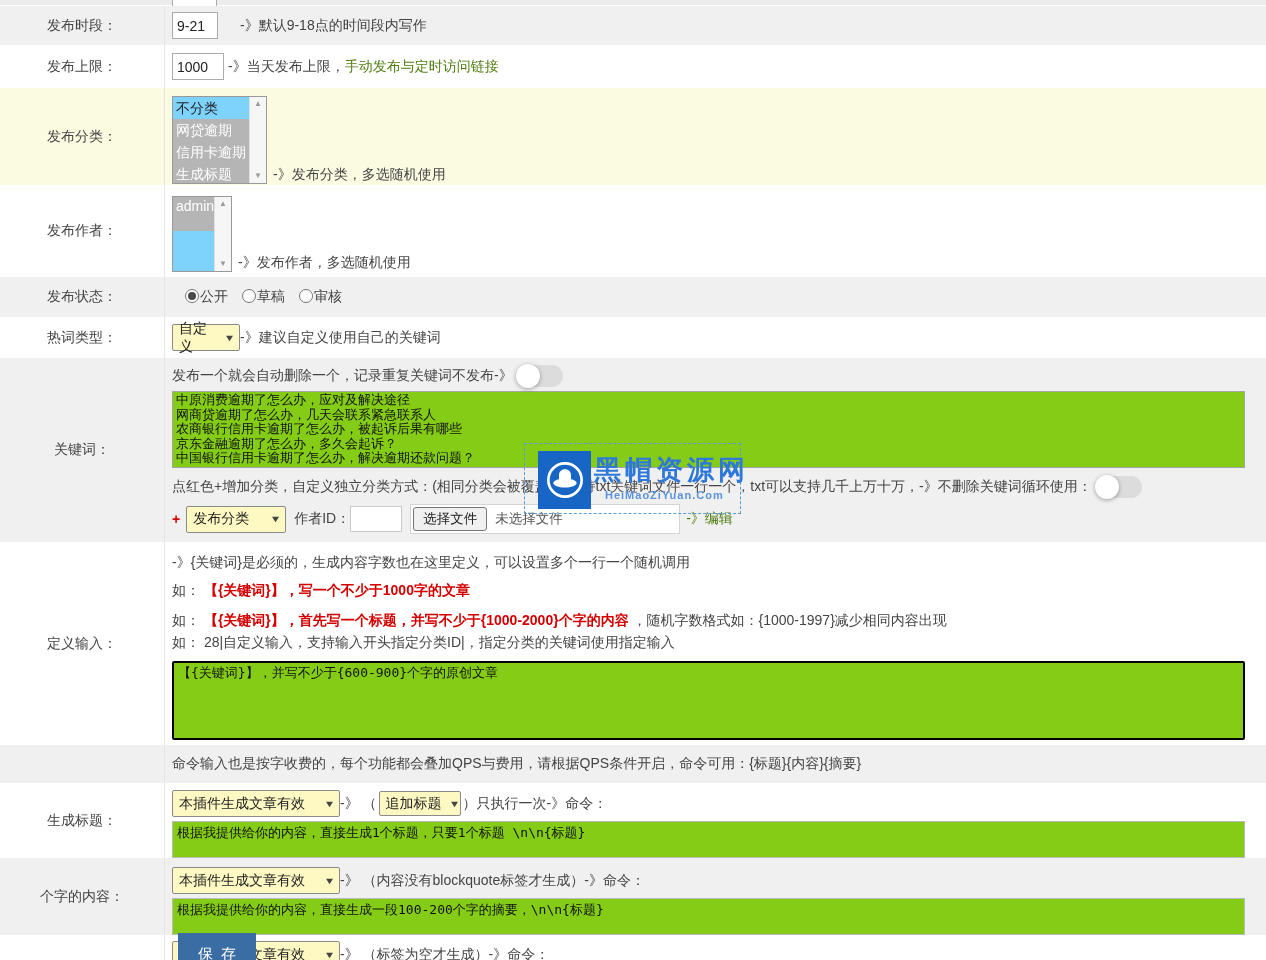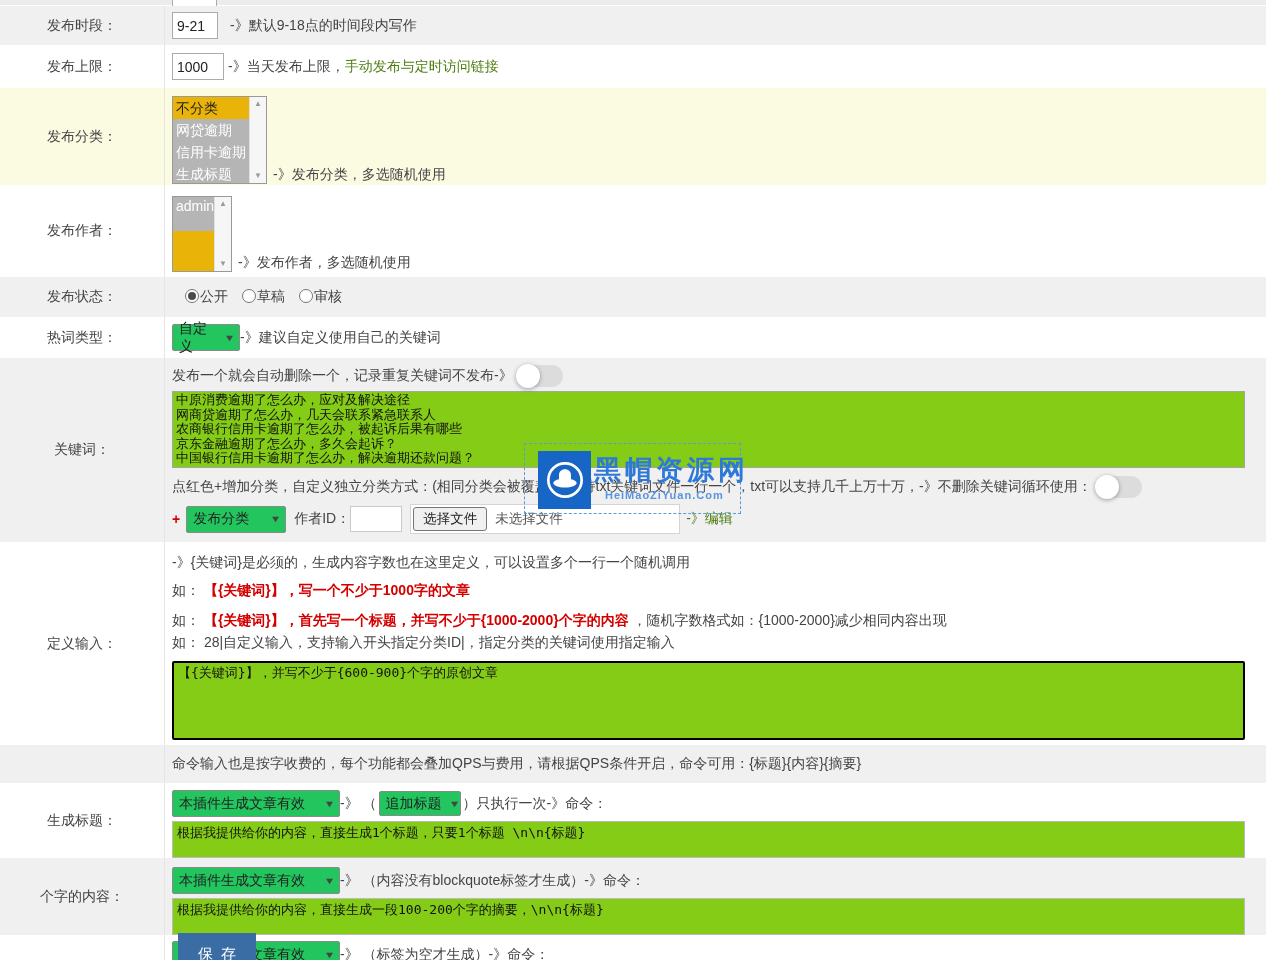--- a/index.html
+++ b/index.html
@@ -21,25 +21,25 @@
                     border-left:1px solid #ababab; border-right:1px solid #ababab; }
 
   .txtinput { height:27px; border:1px solid #ababab; background:#fff; font-size:14px; padding:0 4px;
               font-family:"Liberation Sans","DejaVu Sans",sans-serif; color:#222; }
   .inline { display:flex; align-items:center; flex-direction:row; }
   .desc { color:#444; }
   a.link { color:#4d7c0f; text-decoration:none; }
 
   
   .sel { display:inline-flex; align-items:center; justify-content:space-between; border:1px solid #8a8a8a;
-         background:#22c55e; height:27px; padding:0 5px 0 6px; font-size:14px; color:#222; border-radius:2px; cursor:default; }
+         background:#fef9c3; height:27px; padding:0 5px 0 6px; font-size:14px; color:#222; border-radius:2px; cursor:default; }
   .sel .arr { margin-left:8px; font-size:9px; color:#444; transform:scaleX(1.3); }
 
   
-  .multisel { border:1px solid #999; background:#eab308; display:flex; }
+  .multisel { border:1px solid #999; background:#7dd3fc; display:flex; }
   .multisel .opts { flex:1; overflow:hidden; }
   .multisel .opt { height:22px; line-height:22px; padding:0 3px; font-size:14px; color:#222; white-space:nowrap; }
   .multisel .opt.selected { background:#b5b5b5; color:#fff; }
   .multisel .sb { width:17px; background:#f6f6f6; border-left:1px solid #e0e0e0; display:flex; flex-direction:column;
                   justify-content:space-between; align-items:center; padding:3px 0; }
   .multisel .sb span { font-size:8px; color:#9a9a9a; line-height:8px; }
 
   
   .radio { width:14px; height:14px; border:1px solid #757575; border-radius:50%; display:inline-block;
            vertical-align:-2px; background:#fff; margin-right:1px; }
@@ -87,21 +87,21 @@
 
   <div id="strip">
     <div class="remnant"></div>
   </div>
 
   <div class="row gray" style="height:39px">
     <div class="lab">发布时段：</div>
     <div class="content">
       <div class="inline">
         <input class="txtinput" style="width: 46px;" value="9-21">
-        <span class="desc" style="margin-left:12px">-》默认9-18点的时间段内写作</span>
+        <span class="desc" style="margin-left:22px">-》默认9-18点的时间段内写作</span>
       </div>
     </div>
   </div>
 
   <div class="row white" style="height:43px">
     <div class="lab">发布上限：</div>
     <div class="content">
       <div class="inline">
         <input class="txtinput" style="width: 52px;" value="1000">
         <span class="desc" style="margin-left:4px">-》当天发布上限，</span>
@@ -217,21 +217,21 @@
     <div class="lab">定义输入：</div>
     <div class="content" style="justify-content:flex-start; padding-top:12px">
       <div class="nowrap">-》{关键词}是必须的，生成内容字数也在这里定义，可以设置多个一行一个随机调用</div>
       <div class="nowrap" style="margin-top:10px">
         <span>如：</span>
         <span class="red">【{关键词}】，写一个不少于1000字的文章</span>
       </div>
       <div class="nowrap" style="margin-top:12px">
         <span>如：</span>
         <span class="red">【{关键词}】，首先写一个标题，并写不少于{1000-2000}个字的内容</span>
-        <span>，随机字数格式如：{1000-2000}减少相同内容出现</span>
+        <span>，随机字数格式如：{1000-1997}减少相同内容出现</span>
       </div>
       <div class="nowrap" style="margin-top:4px">
         <span>如：</span>
         <span>28|自定义输入，支持输入开头指定分类ID|，指定分类的关键词使用指定输入</span>
       </div>
       <textarea class="def-ta" style="margin-top: 9px;" spellcheck="false">【{关键词}】，并写不少于{600-900}个字的原创文章</textarea>
     </div>
   </div>
 
   <div class="row gray" style="height:38px">

